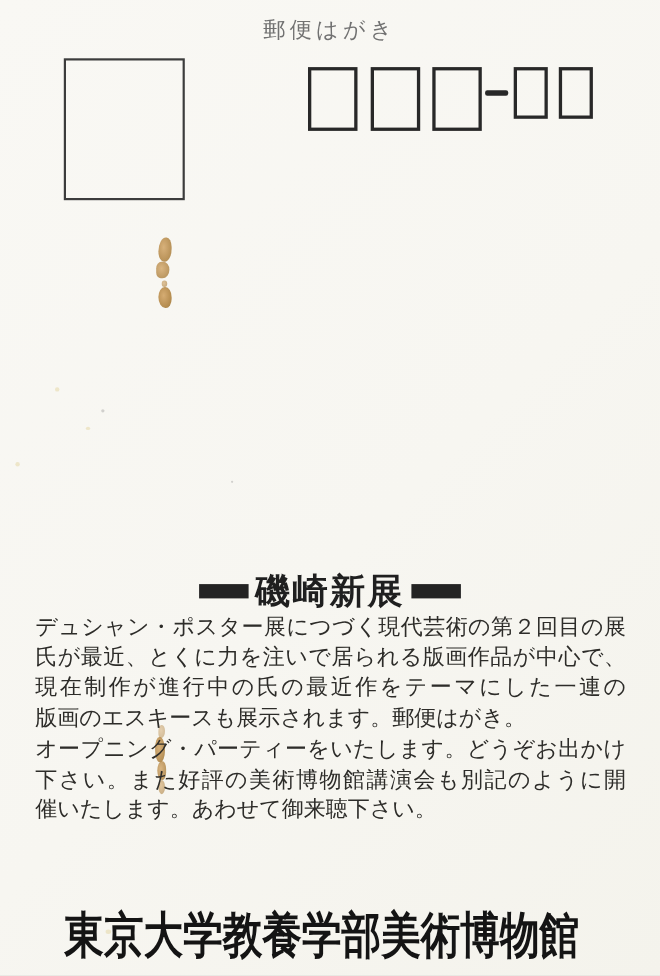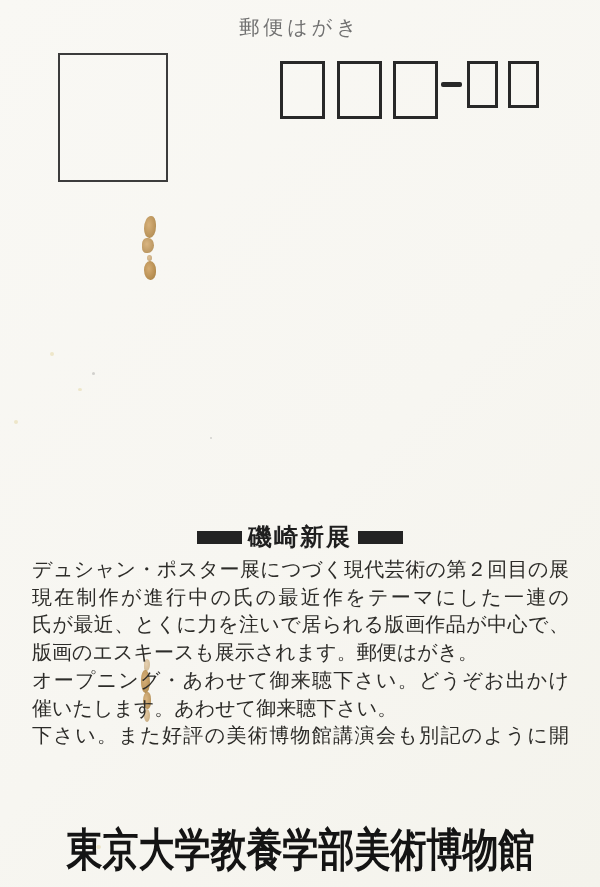--- a/index.html
+++ b/index.html
@@ -44,33 +44,33 @@
   .speck{position:absolute;border-radius:50%;}
   .sp-y{background:rgba(222,205,140,.40);}
   .sp-g{background:rgba(120,120,120,.30);}
   
   .title-row{
     position:absolute;top:526px;left:0;right:0;height:22px;
     display:flex;justify-content:center;align-items:center;gap:6px;
   }
   .title-bar{width:45px;height:13px;background:#232323;}
   .title-text{
-    font-family:"DejaVu Serif",serif;font-weight:bold;font-size:24px;
+    font-family:"DejaVu Serif",serif;font-weight:bold;font-size:32px;
     color:#1f1f1f;letter-spacing:2px;line-height:1;white-space:nowrap;
   }
   
   .body-text{
     position:absolute;left:32px;top:556px;width:537px;
     font-family:"DejaVu Serif",serif;font-size:20px;line-height:27.7px;
     color:#2d2c29;
   }
   .bline{white-space:nowrap;}
   .bline.j{white-space:normal;text-align:justify;text-align-last:justify;text-justify:inter-character;}
   
-  .footer-name{position:absolute;top:827px;left:0;right:0;text-align:center;}
+  .footer-name{position:absolute;top:827px;left:0;right:0;}
   .footer-name span{
     display:inline-block;font-family:"DejaVu Sans",sans-serif;font-weight:900;
     font-size:45px;line-height:1;color:#141414;transform:scaleX(0.8);
     transform-origin:center;white-space:nowrap;
   }
 </style>
 </head>
 <body>
 
 <div class="page">
@@ -110,25 +110,25 @@
   <div class="speck sp-g" style="left:210px;top:437px;width:2px;height:2px;"></div>
 
   <div class="title-row">
     <div class="title-bar"></div>
     <div class="title-text">磯崎新展</div>
     <div class="title-bar"></div>
   </div>
 
   <div class="body-text">
     <div class="bline j">デュシャン・ポスター展につづく現代芸術の第２回目の展</div>
+    <div class="bline j">氏が最近、とくに力を注いで居られる版画作品が中心で、</div>
     <div class="bline j">現在制作が進行中の氏の最近作をテーマにした一連の</div>
-    <div class="bline j">氏が最近、とくに力を注いで居られる版画作品が中心で、</div>
     <div class="bline">版画のエスキースも展示されます。郵便はがき。</div>
-    <div class="bline j">オープニング・あわせて御来聴下さい。どうぞお出かけ</div>
+    <div class="bline j">オープニング・パーティーをいたします。どうぞお出かけ</div>
+    <div class="bline j">下さい。また好評の美術博物館講演会も別記のように開</div>
     <div class="bline">催いたします。あわせて御来聴下さい。</div>
-    <div class="bline j">下さい。また好評の美術博物館講演会も別記のように開</div>
   </div>
 
   <div class="footer-name">
     <span>東京大学教養学部美術博物館</span>
   </div>
 
 </div>
 
 </body></html>

